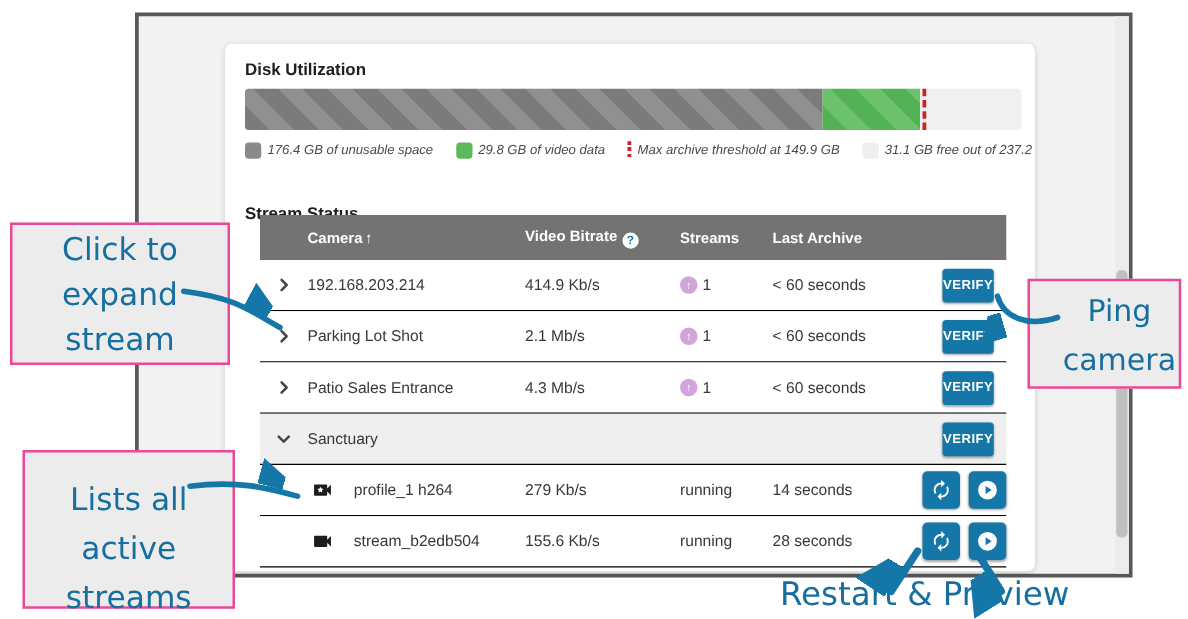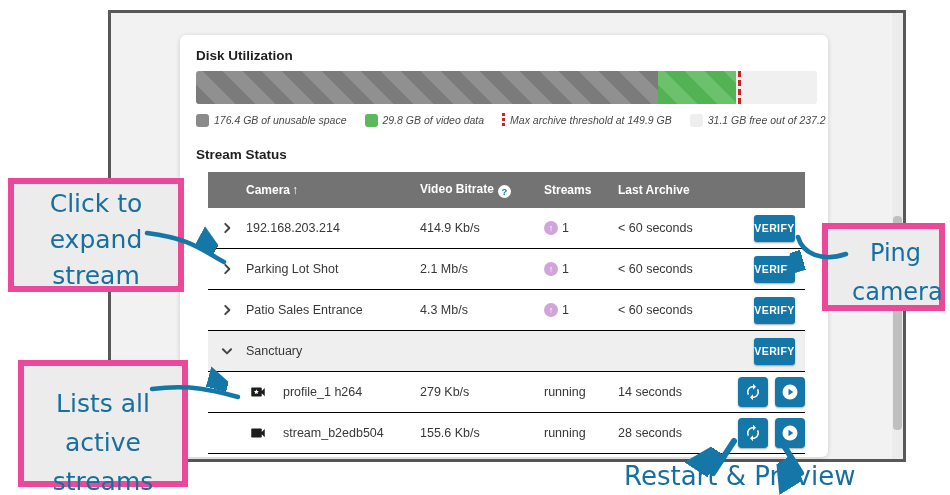--- a/index.html
+++ b/index.html
@@ -14,21 +14,21 @@
                background:#ececec; }
   .scroll-thumb { position:absolute; left:1px; top:203px; width:9px; height:214px;
                   background:#bfbfbf; border-radius:4px; }
 
   
   .card { position:absolute; left:180px; top:35px; width:648px; height:422px;
           background:#ffffff; border-radius:6px; box-shadow:0 1px 5px rgba(0,0,0,.16);
           overflow:hidden; z-index:2; }
   .card-title { position:absolute; left:16px; font-size:13.5px; font-weight:bold; color:#1f1f1f; }
   .t1 { top:13px; }
-  .t2 { top:112px; }
+  .t2 { top:128px; }
 
   
   .diskbar { position:absolute; left:16px; top:36px; width:621px; height:33px;
              background:#f0f0f0; border-radius:3px; display:flex; }
   .seg { height:100%; }
   .seg.gray  { background:repeating-linear-gradient(45deg,#7b7b7b 0 14px,#909090 14px 28px);
                border-radius:3px 0 0 3px; }
   .seg.green { background:repeating-linear-gradient(45deg,#53b253 0 14px,#6cc16c 14px 28px); }
   .threshold { position:absolute; top:0; bottom:0; width:0; border-left:3px dashed #cc2222; }
 
@@ -64,21 +64,21 @@
   .verify { background:#1577a7; color:#ffffff; border:none; border-radius:3px;
             font-family:"Liberation Sans",sans-serif; font-size:10.5px; font-weight:bold;
             letter-spacing:.4px; width:41px; height:27px; cursor:pointer;
             box-shadow:0 1px 2px rgba(0,0,0,.35); }
   .sq-btn { width:30px; height:30px; background:#1577a7; border:none; border-radius:4px;
             display:flex; align-items:center; justify-content:center; cursor:pointer;
             box-shadow:0 1px 2px rgba(0,0,0,.35); }
   .cam-ico { width:24px; height:18px; flex:0 0 auto; }
 
   
-  .callout { position:absolute; background:#ececec; border:6px solid #ec4899;
+  .callout { position:absolute; background:#ececec; border:2px solid #ec4899;
              color:#176f9f; font-family:"DejaVu Sans", sans-serif;
              text-align:center; z-index:10; }
   .co-click { left:8px;  top:178px; width:176px; height:114px; font-size:25px; line-height:36px; padding-top:2px; }
   .co-ping  { left:822px; top:223px; width:123px; height:88px; font-size:24px; line-height:39px; padding:5px 0 0 24px; }
   .co-lists { left:18px; top:360px; width:170px; height:127px; font-size:25px; line-height:39px; padding-top:18px; }
   .co-bottom { position:absolute; left:624px; top:461px; color:#176f9f; z-index:10;
                font-family:"DejaVu Sans", sans-serif; font-size:26px; }
 
   
   .overlay { position:absolute; left:0; top:0; width:950px; height:495px;

